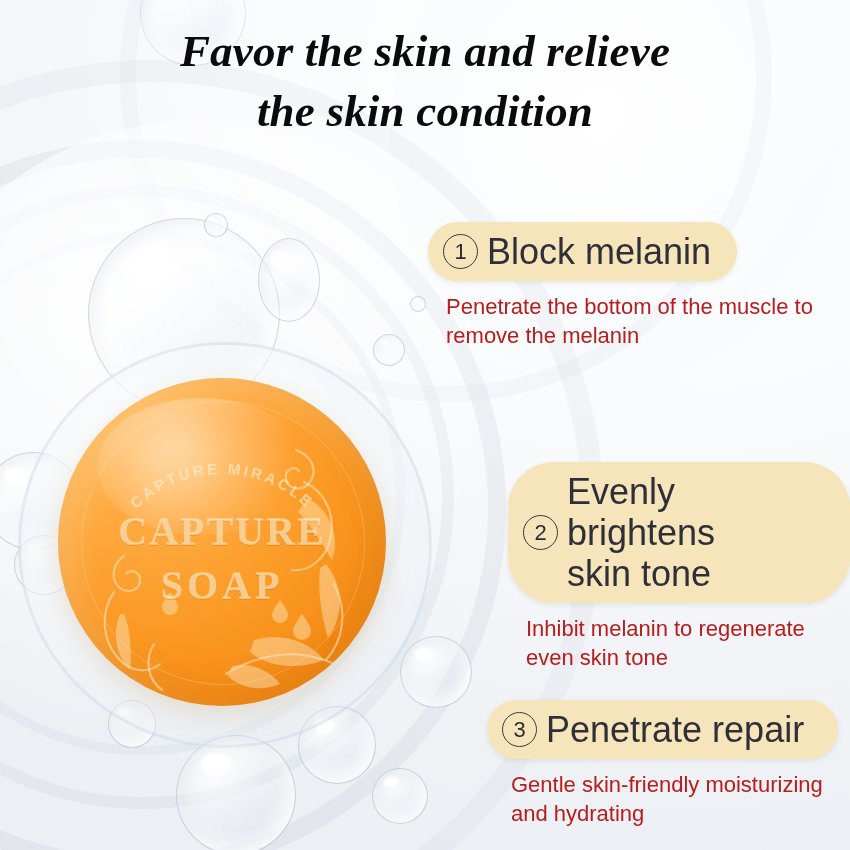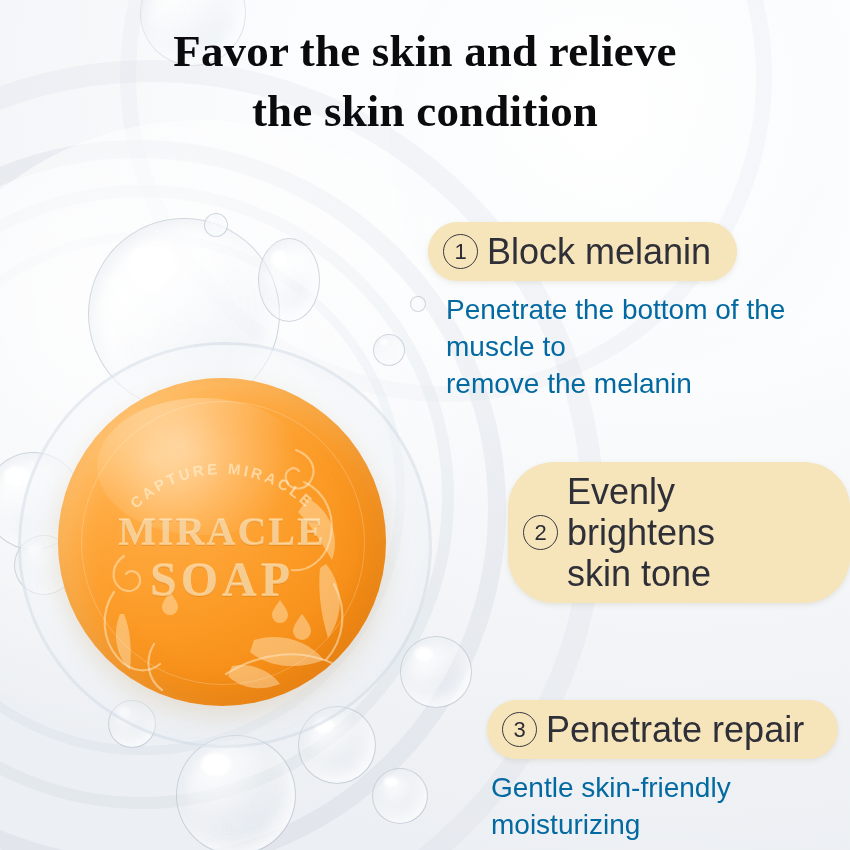--- a/index.html
+++ b/index.html
@@ -137,28 +137,29 @@
     position: absolute;
     left: 0; right: 0;
     text-align: center;
     font-family: "Liberation Serif", serif;
     font-weight: 700;
     color: rgba(255,236,200,.55);
     text-shadow: 0 1px 0 rgba(198,110,12,.30), 0 -1px 0 rgba(255,248,228,.35);
     letter-spacing: 2px;
   }
   .soap-word.w1 { top: 130px; font-size: 40px; }
-  .soap-word.w2 { top: 174px; font-size: 48px; letter-spacing: 4px; }
+  .soap-word.w2 { top: 184px; font-size: 40px; letter-spacing: 4px; }
 
   
   .headline {
     position: absolute;
     left: 0; right: 0; top: 22px;
     text-align: center;
     font-family: "Liberation Serif", serif;
+    font-style: italic;
     font-weight: 700;
     font-size: 45px;
     line-height: 1.33;
     color: #0b0b0d;
     letter-spacing: .2px;
   }
   .headline .l2 { display: block; }
 
   
   .feature { position: absolute; }
@@ -186,34 +187,34 @@
   }
   .pill-title {
     font-size: 36px;
     font-weight: 400;
     color: #2f2f38;
     line-height: 1.14;
     white-space: pre-line;
   }
   .desc {
     margin-top: 11px;
-    font-size: 28px;
+    font-size: 22px;
     line-height: 1.32;
-    color: #0369a1;
+    color: #b91c1c;
     white-space: pre-line;
   }
 
   .f1 { left: 428px; top: 222px; }
   .f1 .desc { margin-left: 18px; }
   .f2 { left: 508px; top: 462px; }
   .f2 .pill { padding-right: 30px; }
   .f2 .desc { margin-left: 18px; }
   .f3 { left: 487px; top: 700px; }
   .f3 .pill { padding-right: 34px; }
-  .f3 .desc { margin-left: 4px; }
+  .f3 .desc { margin-left: 24px; }
 </style>
 </head>
 <body>
 
 <div id="stage">
 
   <div class="bg-base"></div>
   <div class="bg-soft-right"></div>
   <div class="ripple r4"></div>
   <div class="ripple r1"></div>
@@ -263,21 +264,21 @@
         <path class="emb-line" d="M66 178 c-12 8 -14 24 -4 32 c9 7 21 1 20 -9 c-1 -8 -10 -10 -14 -5"></path>
         <path class="emb-line" d="M56 214 c-14 20 -12 48 4 66 c12 14 30 16 42 6"></path>
         <path class="emb-fill" d="M62 236 c-8 20 -4 42 10 56 c2 -22 0 -42 -6 -56 z"></path>
         <path class="emb-line" d="M96 266 c-10 16 -6 36 8 46"></path>
 
         <path class="emb-fill" d="M112 214 c5 7 8 11 8 15 a8 8 0 0 1 -16 0 c0 -4 3 -8 8 -15 z"></path>
         <path class="emb-fill" d="M222 222 c5 7 8 11 8 15 a8 8 0 0 1 -16 0 c0 -4 3 -8 8 -15 z"></path>
         <path class="emb-fill" d="M244 236 c6 8 9 13 9 17 a9 9 0 0 1 -18 0 c0 -4 3 -9 9 -17 z"></path>
       </svg>
 
-      <div class="soap-word w1">MIRACLE</div>
+      <div class="soap-word w1">CAPTURE</div>
       <div class="soap-word w2">SOAP</div>
     </div>
   </div>
 
   <div class="headline">
     <span>Favor the skin and relieve</span>
     <span class="l2">the skin condition</span>
   </div>
 
   <div class="feature f1">
@@ -288,20 +289,22 @@
     <div class="desc">Penetrate the bottom of the muscle to
 remove the melanin</div>
   </div>
 
   <div class="feature f2">
     <div class="pill">
       <span class="num">2</span>
       <span class="pill-title">Evenly brightens
 skin tone</span>
     </div>
+    <div class="desc">Inhibit melanin to regenerate
+even skin tone</div>
   </div>
 
   <div class="feature f3">
     <div class="pill">
       <span class="num">3</span>
       <span class="pill-title">Penetrate repair</span>
     </div>
     <div class="desc">Gentle skin-friendly moisturizing
 and hydrating</div>
   </div>

